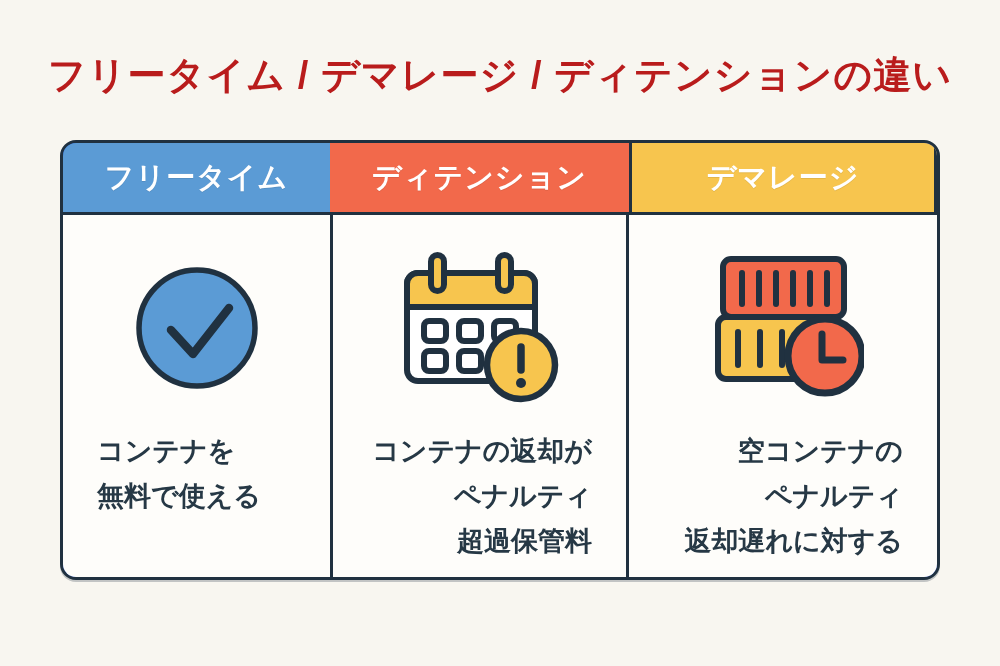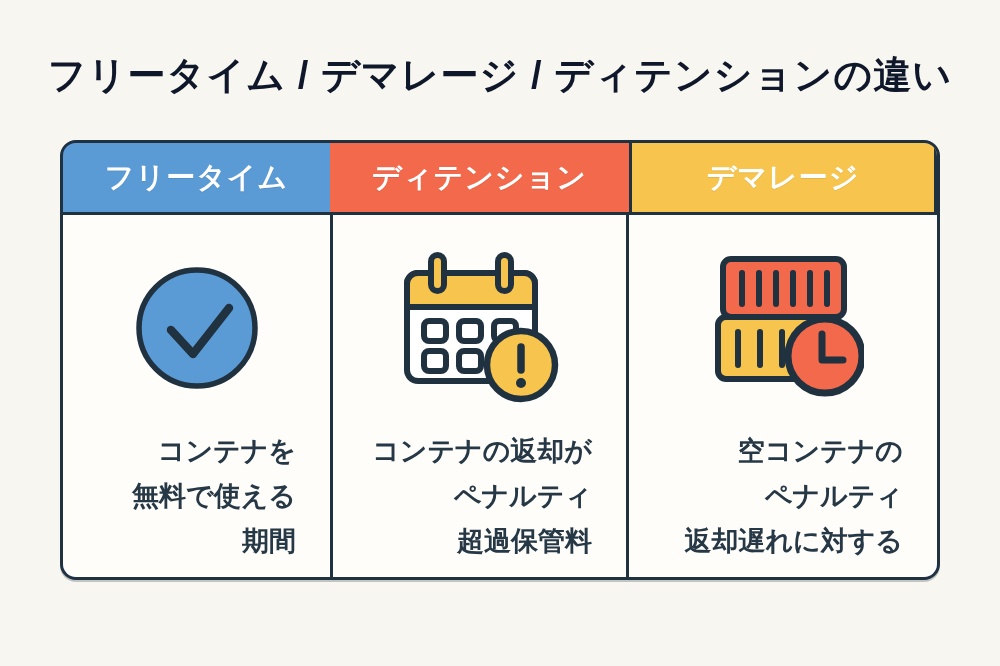--- a/index.html
+++ b/index.html
@@ -10,21 +10,21 @@
   .canvas{
     position:relative;
     width:1000px;height:666px;
     background:#f8f6f0;
     overflow:hidden;
   }
   .page-title{
     position:absolute;top:50px;left:0;right:0;
     text-align:center;
     font-size:38px;font-weight:800;
-    color:#0f172a;
+    color:#b91c1c;
     letter-spacing:1px;
   }
   .card{
     position:absolute;left:60px;top:140px;
     width:880px;height:440px;
     box-sizing:border-box;
     background:#1d4ed8;
     border:3px solid #203140;
     border-radius:16px;
     overflow:hidden;
@@ -54,21 +54,21 @@
   .desc{
     margin-top:20px;
     width:100%;
     box-sizing:border-box;
     padding:0 34px;
     font-size:27px;
     font-weight:600;
     color:#263845;
     line-height:45px;
   }
-  .desc.align-center{text-align:right;}
+  .desc.align-center{text-align:left;}
   .desc.align-left{text-align:right;}
   .desc span{display:block;}
 </style>
 </head>
 <body>
 
 <div class="canvas">
 
   <div class="page-title">フリータイム / デマレージ / ディテンションの違い</div>
 
@@ -81,21 +81,20 @@
     <div class="col-body">
       <div class="icon-wrap">
         <svg width="128" height="128" viewBox="0 0 128 128" aria-hidden="true">
           <circle cx="64" cy="64" r="58" fill="#5b9bd5" stroke="#203140" stroke-width="5.5"></circle>
           <path d="M38 66 L60 90 L96 44" fill="none" stroke="#203140" stroke-width="8.5" stroke-linecap="round" stroke-linejoin="round"></path>
         </svg>
       </div>
       <div class="desc align-center">
         <span>コンテナを</span>
         <span>無料で使える</span>
-        <span>期間</span>
       </div>
     </div>
 
     <div class="col-body mid">
       <div class="icon-wrap">
         <svg width="162" height="158" viewBox="0 0 162 158" aria-hidden="true">
 
           <rect x="8" y="24" width="128" height="108" rx="11" fill="#ffffff" stroke="#203140" stroke-width="6"></rect>
 
           <path d="M8 35 a11 11 0 0 1 11 -11 h106 a11 11 0 0 1 11 11 v23 h-128 z" fill="#f7c54e" stroke="#203140" stroke-width="6"></path>

